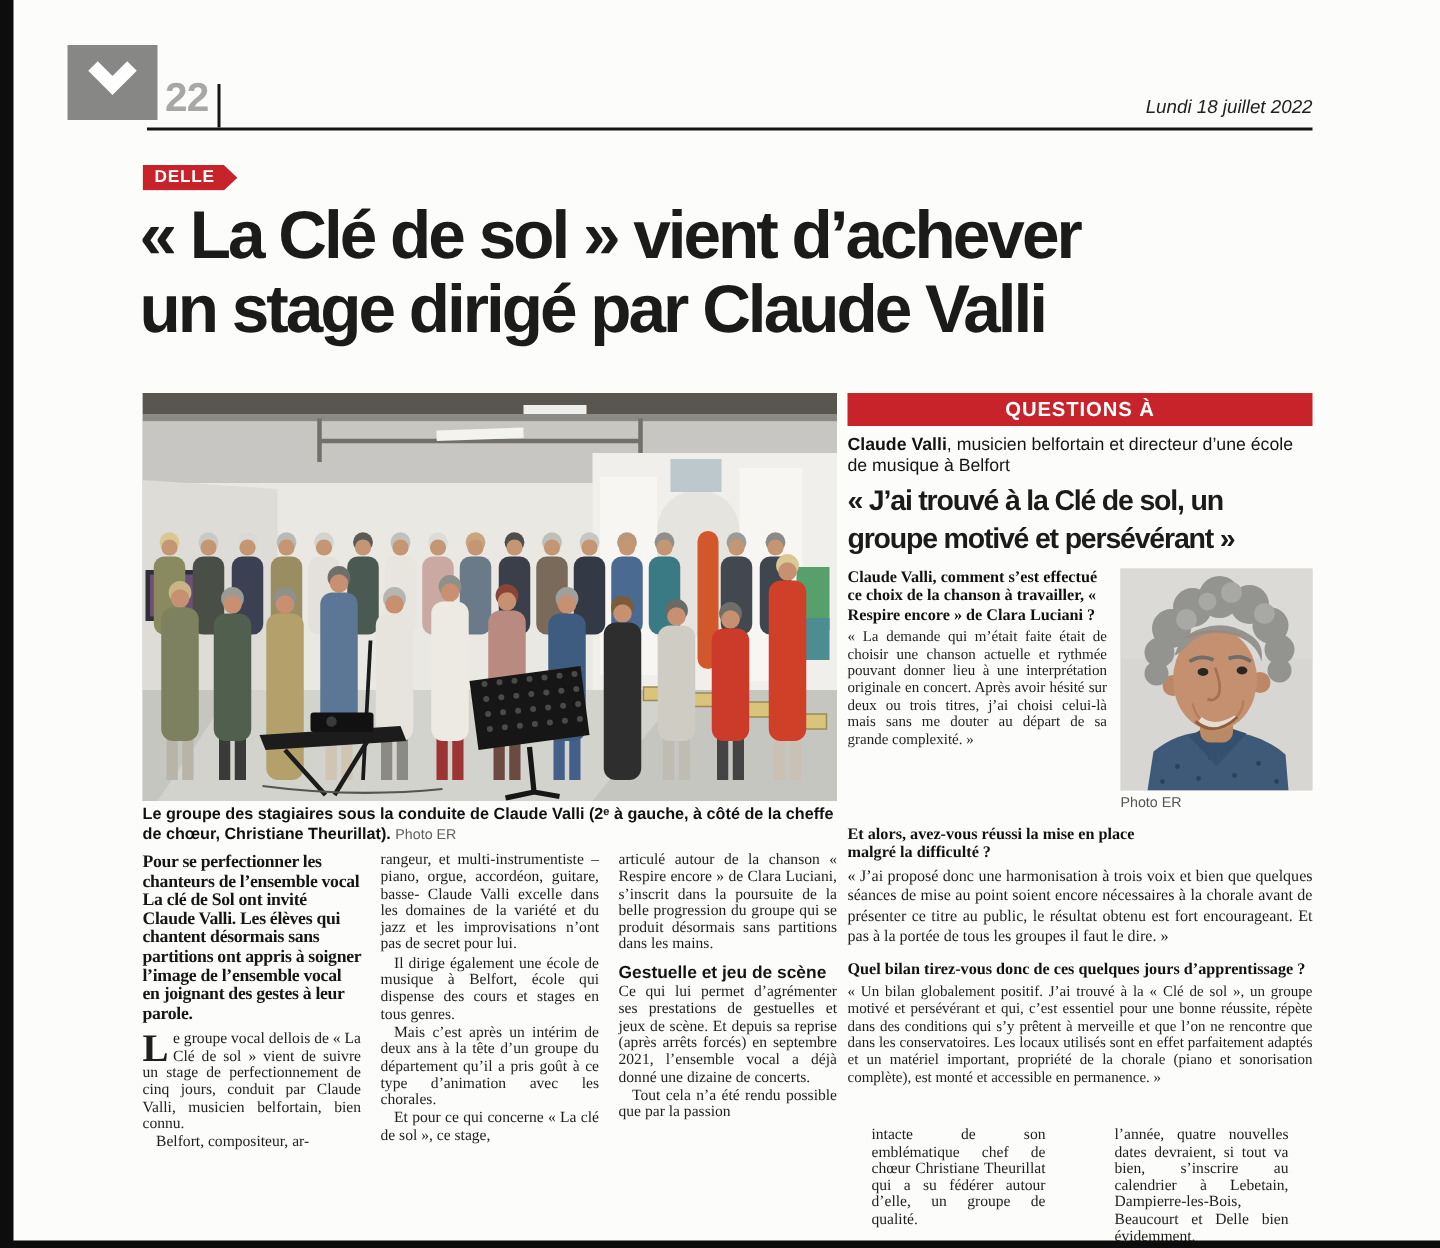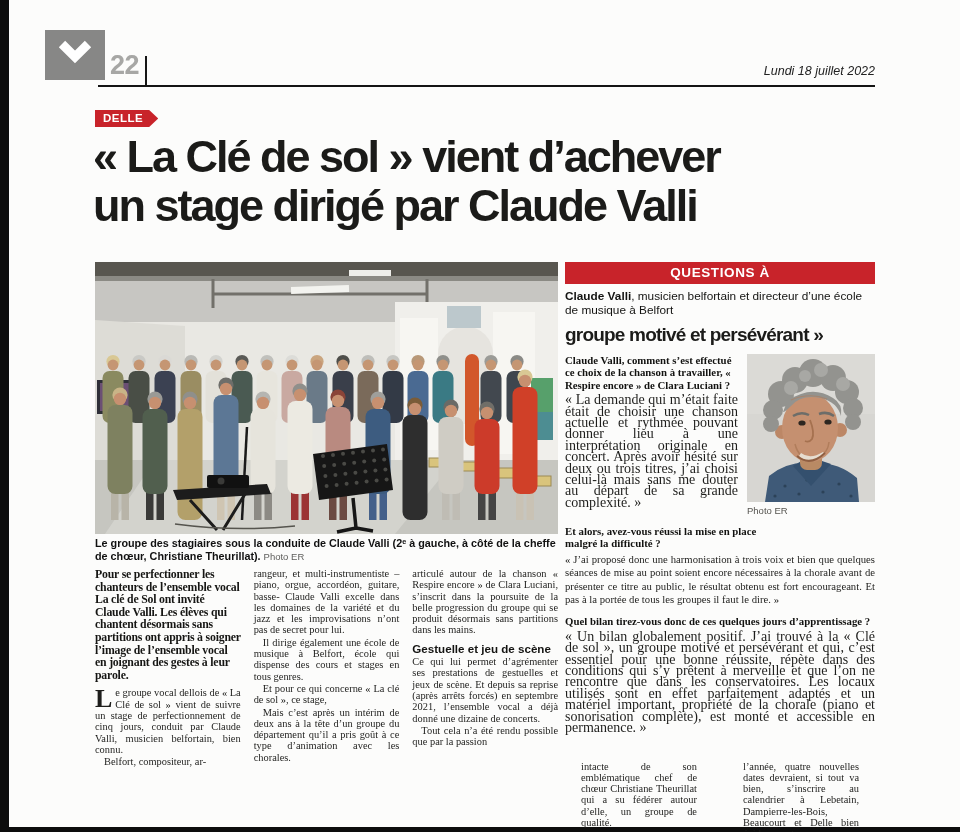--- a/index.html
+++ b/index.html
@@ -47,21 +47,21 @@
   .banner{background:#c8232a;color:#fff;text-align:center;font-size:13.5px;font-weight:700;
           letter-spacing:0.6px;padding:3px 0 4px 0;}
   .subject{margin-top:6px;font-size:11.8px;line-height:13.5px;color:#131311;}
   .subject .nm{font-weight:700;}
   .quote-title div{font-size:19px;line-height:25px;font-weight:700;letter-spacing:-0.8px;
                    color:#1b1b19;white-space:nowrap;}
   .quote-title{margin-top:5px;}
   .qa-row{display:flex;gap:9px;margin-top:7px;}
   .qa-left{width:173px;}
   .q{font-family:"Liberation Serif",serif;font-weight:700;font-size:10.8px;line-height:12.4px;color:#121210;}
-  .a{font-family:"Liberation Serif",serif;font-size:14px;line-height:11.4px;text-align:justify;
+  .a{font-family:"Liberation Serif",serif;font-size:10px;line-height:11.4px;text-align:justify;
      margin-top:3px;color:#1e1e1c;}
   .portrait-wrap{width:128px;}
   .portrait{display:block;width:128px;height:148px;background:#d7d6d2;}
   .photo-credit{font-size:9.5px;color:#55544f;margin-top:3px;}
   .q2{margin-top:9px;width:225px;}
   .a2{line-height:13.4px;font-size:10.7px;}
   .q3{margin-top:9px;}
   .continuation{display:flex;gap:14px;margin-top:11px;}
   .cont-col{flex:1;font-family:"Liberation Serif",serif;font-size:10.4px;line-height:11.3px;
             text-align:justify;color:#1e1e1c;}
@@ -275,38 +275,39 @@
 
     <div class="columns">
       <div class="col">
         <p class="intro">Pour se perfectionner les chanteurs de l’ensemble vocal La clé de Sol ont invité Claude Valli. Les élèves qui chantent désormais sans partitions ont appris à soigner l’image de l’ensemble vocal en joignant des gestes à leur parole.</p>
         <p style="margin-top:6px;"><span class="dropcap">L</span><span>e groupe vocal dellois de « La Clé de sol » vient de suivre un stage de perfectionnement de cinq jours, conduit par Claude Valli, musicien belfortain, bien connu.</span></p>
         <p class="ind">Belfort, compositeur, ar-</p>
       </div>
       <div class="col">
         <p>rangeur, et multi-instrumentiste – piano, orgue, accordéon, guitare, basse- Claude Valli excelle dans les domaines de la variété et du jazz et les improvisations n’ont pas de secret pour lui.</p>
         <p class="ind">Il dirige également une école de musique à Belfort, école qui dispense des cours et stages en tous genres.</p>
+        <p class="ind">Mais c’est après un intérim de deux ans à la tête d’un groupe du département qu’il a pris goût à ce type d’animation avec les chorales.</p>
         <p class="ind">Et pour ce qui concerne « La clé de sol », ce stage,</p>
-        <p class="ind">Mais c’est après un intérim de deux ans à la tête d’un groupe du département qu’il a pris goût à ce type d’animation avec les chorales.</p>
       </div>
       <div class="col">
         <p>articulé autour de la chanson « Respire encore » de Clara Luciani, s’inscrit dans la poursuite de la belle progression du groupe qui se produit désormais sans partitions dans les mains.</p>
         <p class="subhead">Gestuelle et jeu de scène</p>
         <p>Ce qui lui permet d’agrémenter ses prestations de gestuelles et jeux de scène. Et depuis sa reprise (après arrêts forcés) en septembre 2021, l’ensemble vocal a déjà donné une dizaine de concerts.</p>
         <p class="ind">Tout cela n’a été rendu possible que par la passion</p>
       </div>
     </div>
   </div>
 
   <div class="interview">
     <div class="banner">QUESTIONS À</div>
     <div class="subject">
       <span class="nm">Claude Valli</span><span>, musicien belfortain et directeur d’une école de musique à Belfort</span>
     </div>
     <div class="quote-title">
+      <div>« J’ai trouvé à la Clé de sol, un</div>
       <div>groupe motivé et persévérant »</div>
     </div>
 
     <div class="qa-row">
       <div class="qa-left">
         <div class="q">Claude Valli, comment s’est effectué ce choix de la chanson à travailler, « Respire encore » de Clara Luciani ?</div>
         <div class="a">« La demande qui m’était faite était de choisir une chanson actuelle et rythmée pouvant donner lieu à une interprétation originale en concert. Après avoir hésité sur deux ou trois titres, j’ai choisi celui-là mais sans me douter au départ de sa grande complexité. »</div>
       </div>
       <div class="portrait-wrap">
         <svg class="portrait" viewBox="0 0 128 148">

